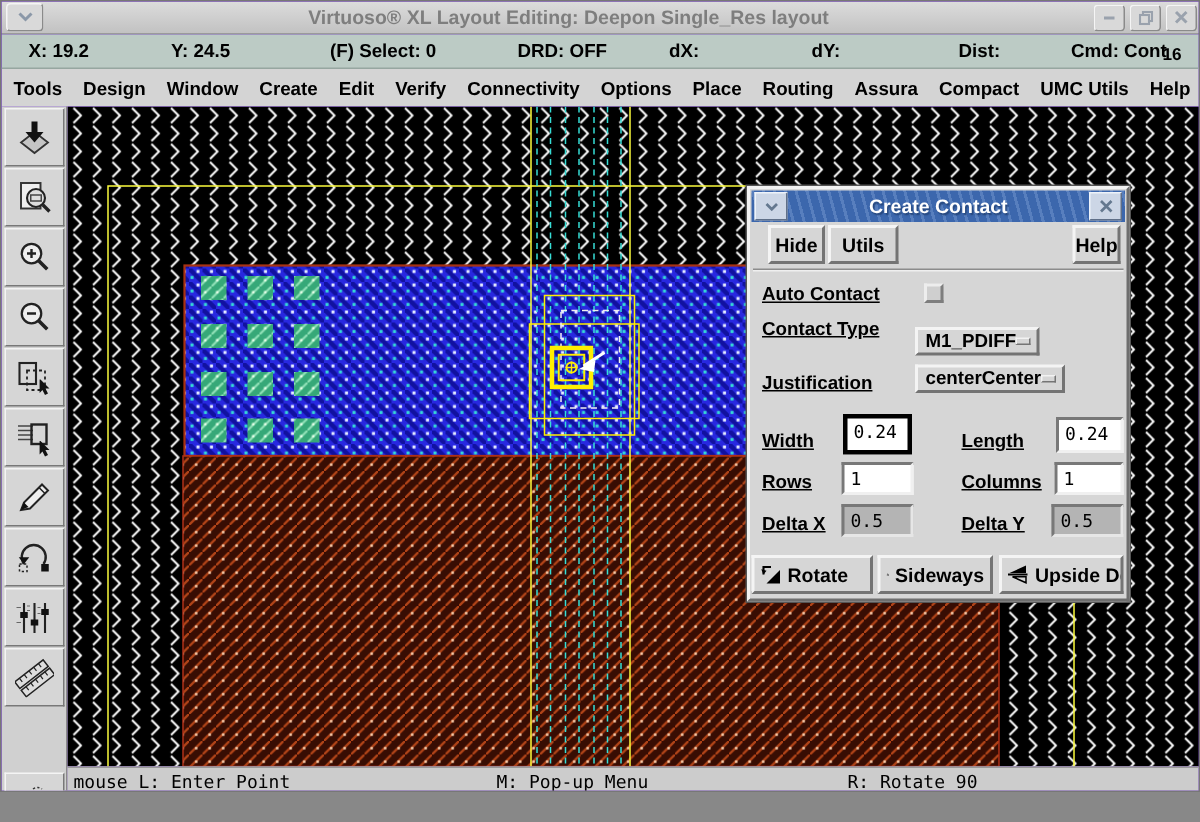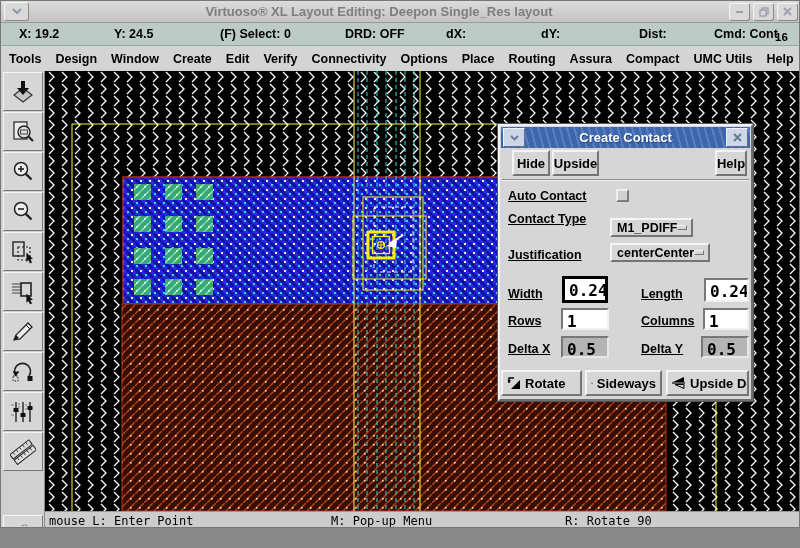--- a/index.html
+++ b/index.html
@@ -57,26 +57,26 @@
     border-color:#eef3fa #5f6f88 #5f6f88 #eef3fa;display:flex;align-items:center;justify-content:center;
     color:#6c7f9b;font-size:11px;font-weight:bold;}
   .btn{position:absolute;background:#d6d6d6;border:2px solid;border-color:#f4f4f4 #747474 #747474 #f4f4f4;
     font-weight:bold;font-size:13px;color:#000;display:flex;align-items:center;justify-content:center;
     box-sizing:border-box;cursor:default;}
   .dlg-sep{position:absolute;left:2px;top:53px;width:247px;border-top:1px solid #8c8c8c;border-bottom:1px solid #efefef;}
   .lbl{position:absolute;font-weight:bold;color:#000;white-space:nowrap;text-decoration:underline;}
   .checkbox{position:absolute;width:13px;height:13px;background:#cfcfcf;border:2px solid;
     border-color:#ededed #7e7e7e #7e7e7e #ededed;box-sizing:border-box;}
   .optmenu{position:absolute;background:#d6d6d6;border:2px solid;border-color:#f4f4f4 #747474 #747474 #f4f4f4;
-    font-weight:bold;font-size:12.5px;display:flex;align-items:center;padding:0 18px 0 5px;box-sizing:border-box;}
+    font-weight:bold;font-size:12.5px;display:flex;padding:0 18px 0 5px;box-sizing:border-box;}
   .optmenu .dash{position:absolute;right:4px;top:50%;margin-top:-3px;width:10px;height:5px;background:#d6d6d6;
     border:1px solid;border-color:#f2f2f2 #757575 #757575 #f2f2f2;box-sizing:border-box;}
   .field{position:absolute;background:#ffffff;border:2px solid;border-color:#787878 #f0f0f0 #f0f0f0 #787878;
-    font-family:"DejaVu Sans Mono",monospace;font-size:16px;color:#000;padding:2px 4px;box-sizing:border-box;
-    overflow:hidden;white-space:nowrap;font-weight:bold;}
+    font-family:"DejaVu Sans Mono",monospace;font-size:12px;color:#000;padding:2px 4px;box-sizing:border-box;
+    overflow:hidden;white-space:nowrap;}
   .field.focused{border:3px solid #000;}
   .field.disabled{background:#b4b4b4;border-color:#787878 #e6e6e6 #e6e6e6 #787878;}
   .action-btn{gap:4px;overflow:hidden;justify-content:flex-start;padding:0 4px;}
 </style>
 </head>
 <body>
 
 <div class="app">
 
   <div class="titlebar">
@@ -336,21 +336,21 @@
       </div>
       <div class="dlg-title">Create Contact</div>
       <div class="dlg-close-btn">
         <svg width="9" height="9" viewBox="0 0 9 9">
             <path d="M1 1 L8 8 M8 1 L1 8" stroke="#64788f" stroke-width="1.8"></path>
           </svg>
       </div>
     </div>
 
     <div class="btn" style="left:12px;top:24px;width:38px;height:26px">Hide</div>
-    <div class="btn" style="left:52px;top:24px;width:47px;height:26px">Upside</div>
+    <div class="btn" style="left:52px;top:24px;width:47px;height:26px">Utils</div>
     <div class="btn" style="left:215px;top:24px;width:32px;height:26px">Help</div>
     <div class="dlg-sep"></div>
 
     <div class="lbl" style="left:8px;top:63px">Auto Contact</div>
     <div class="checkbox" style="left:116px;top:63px"></div>
 
     <div class="lbl" style="left:8px;top:86px">Contact Type</div>
     <div class="optmenu" style="left:110px;top:92px;width:83px;height:19px">
       <span>M1_PDIFF</span>
       <span class="dash"></span>

